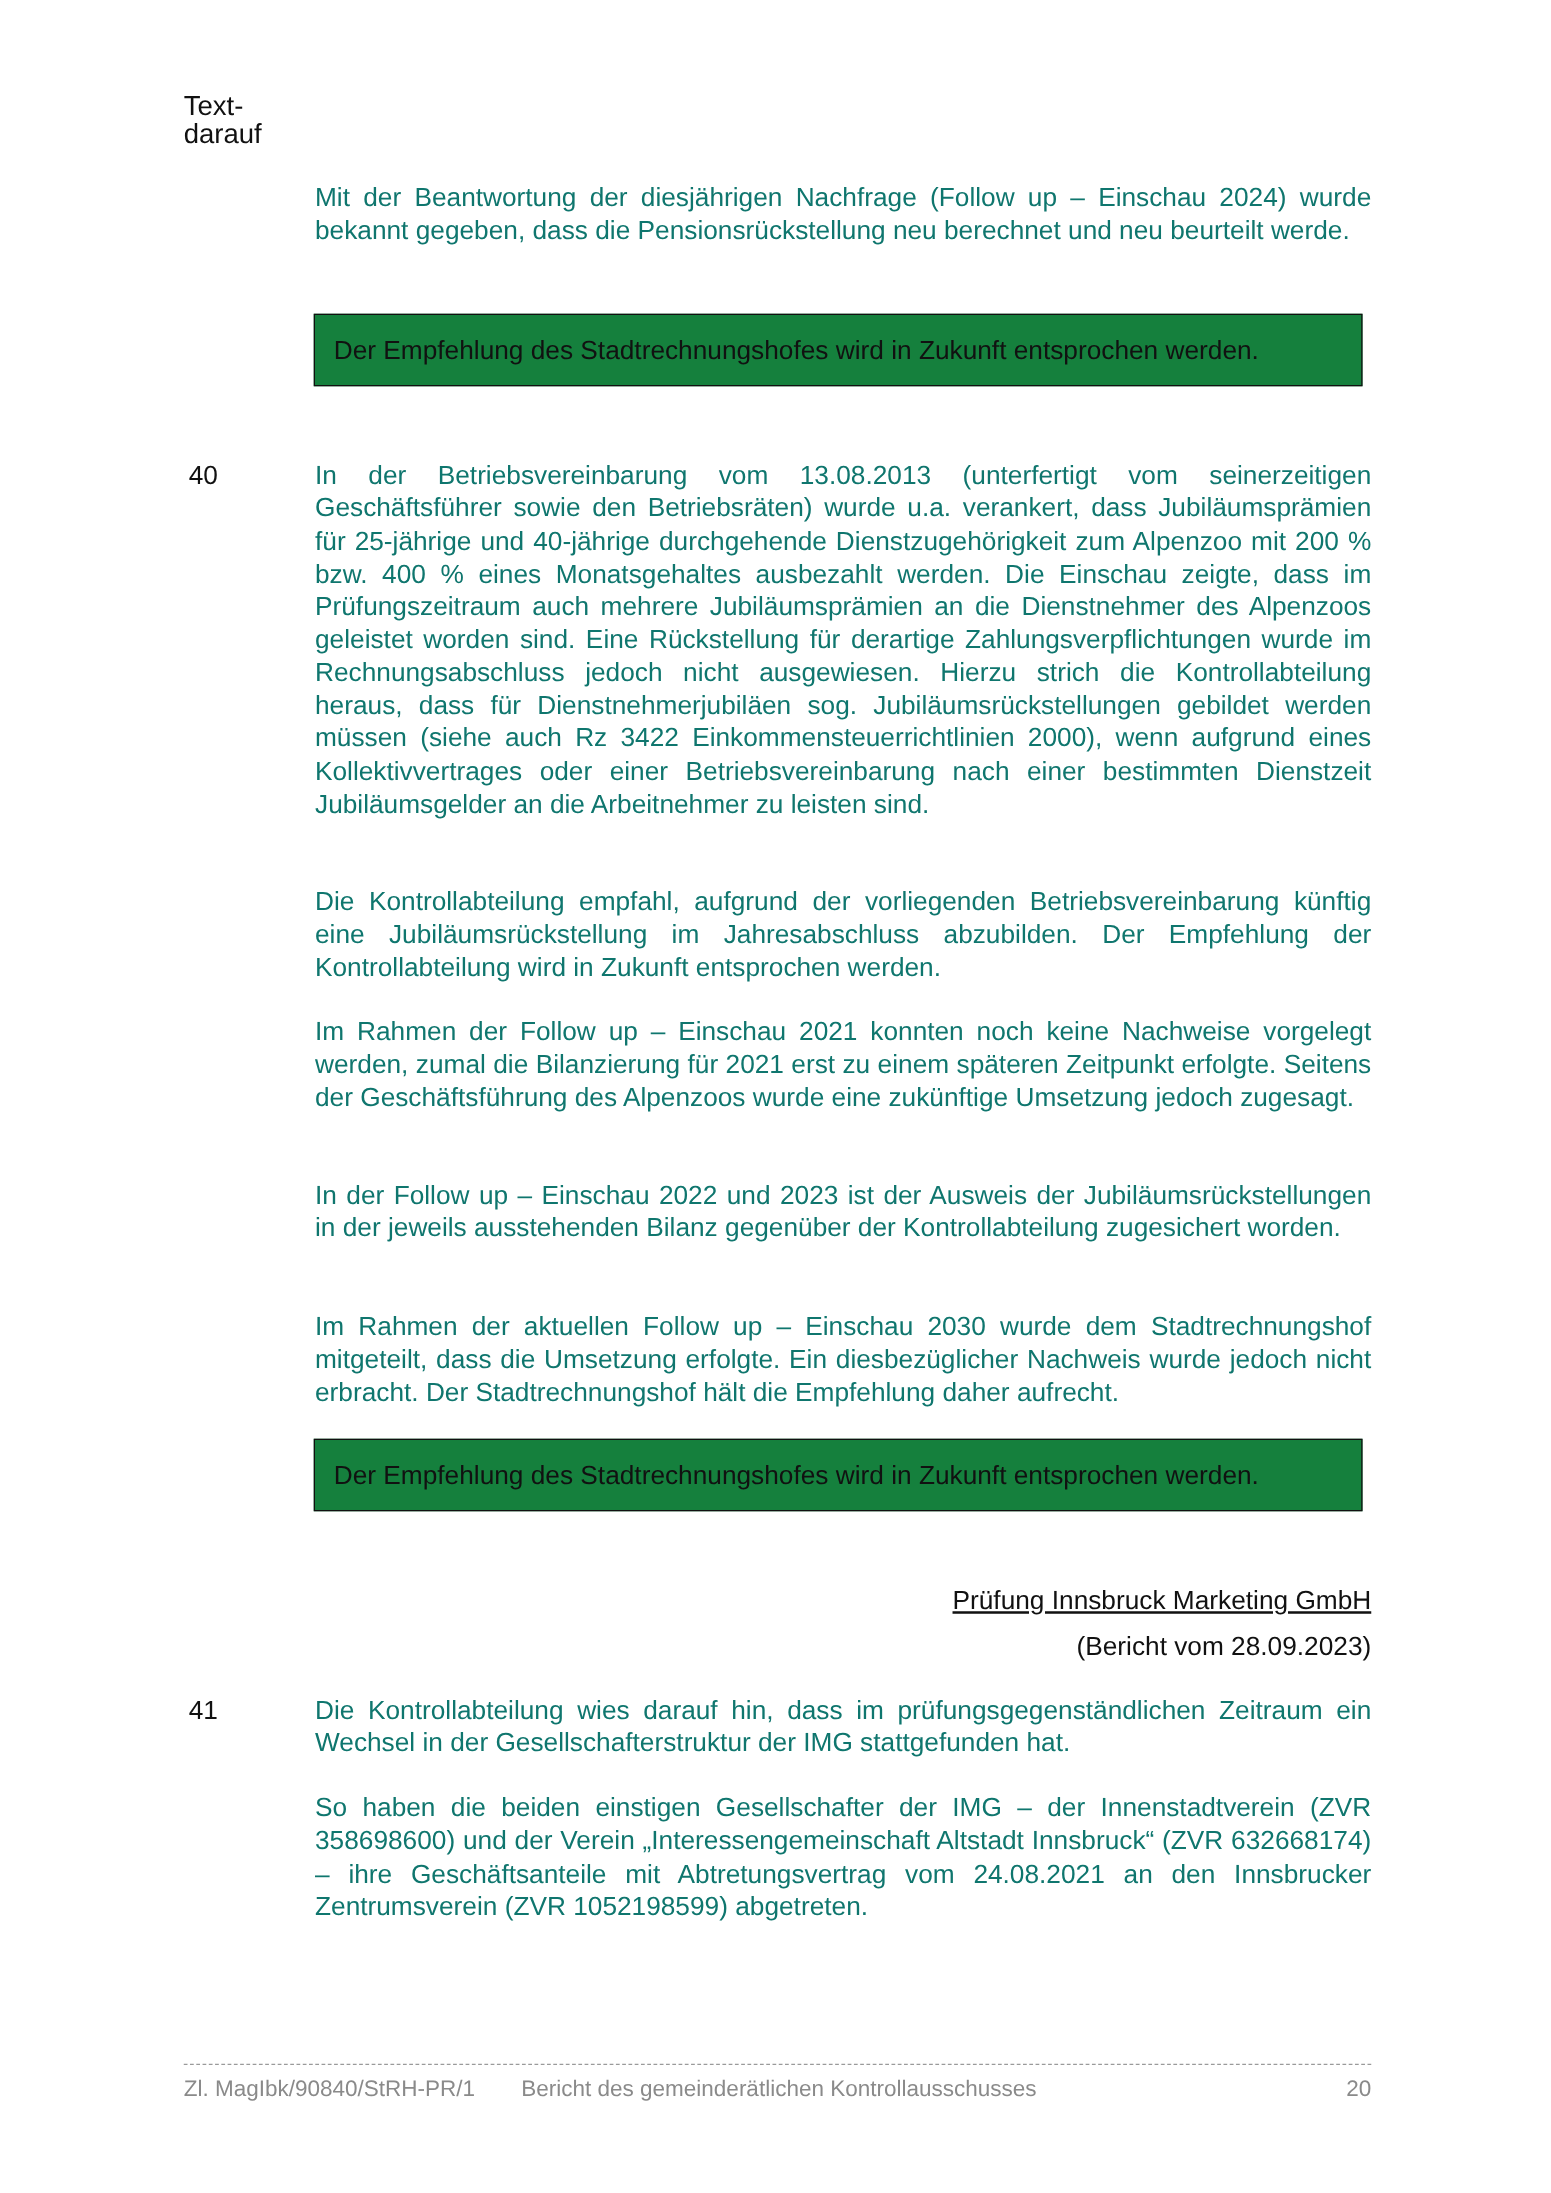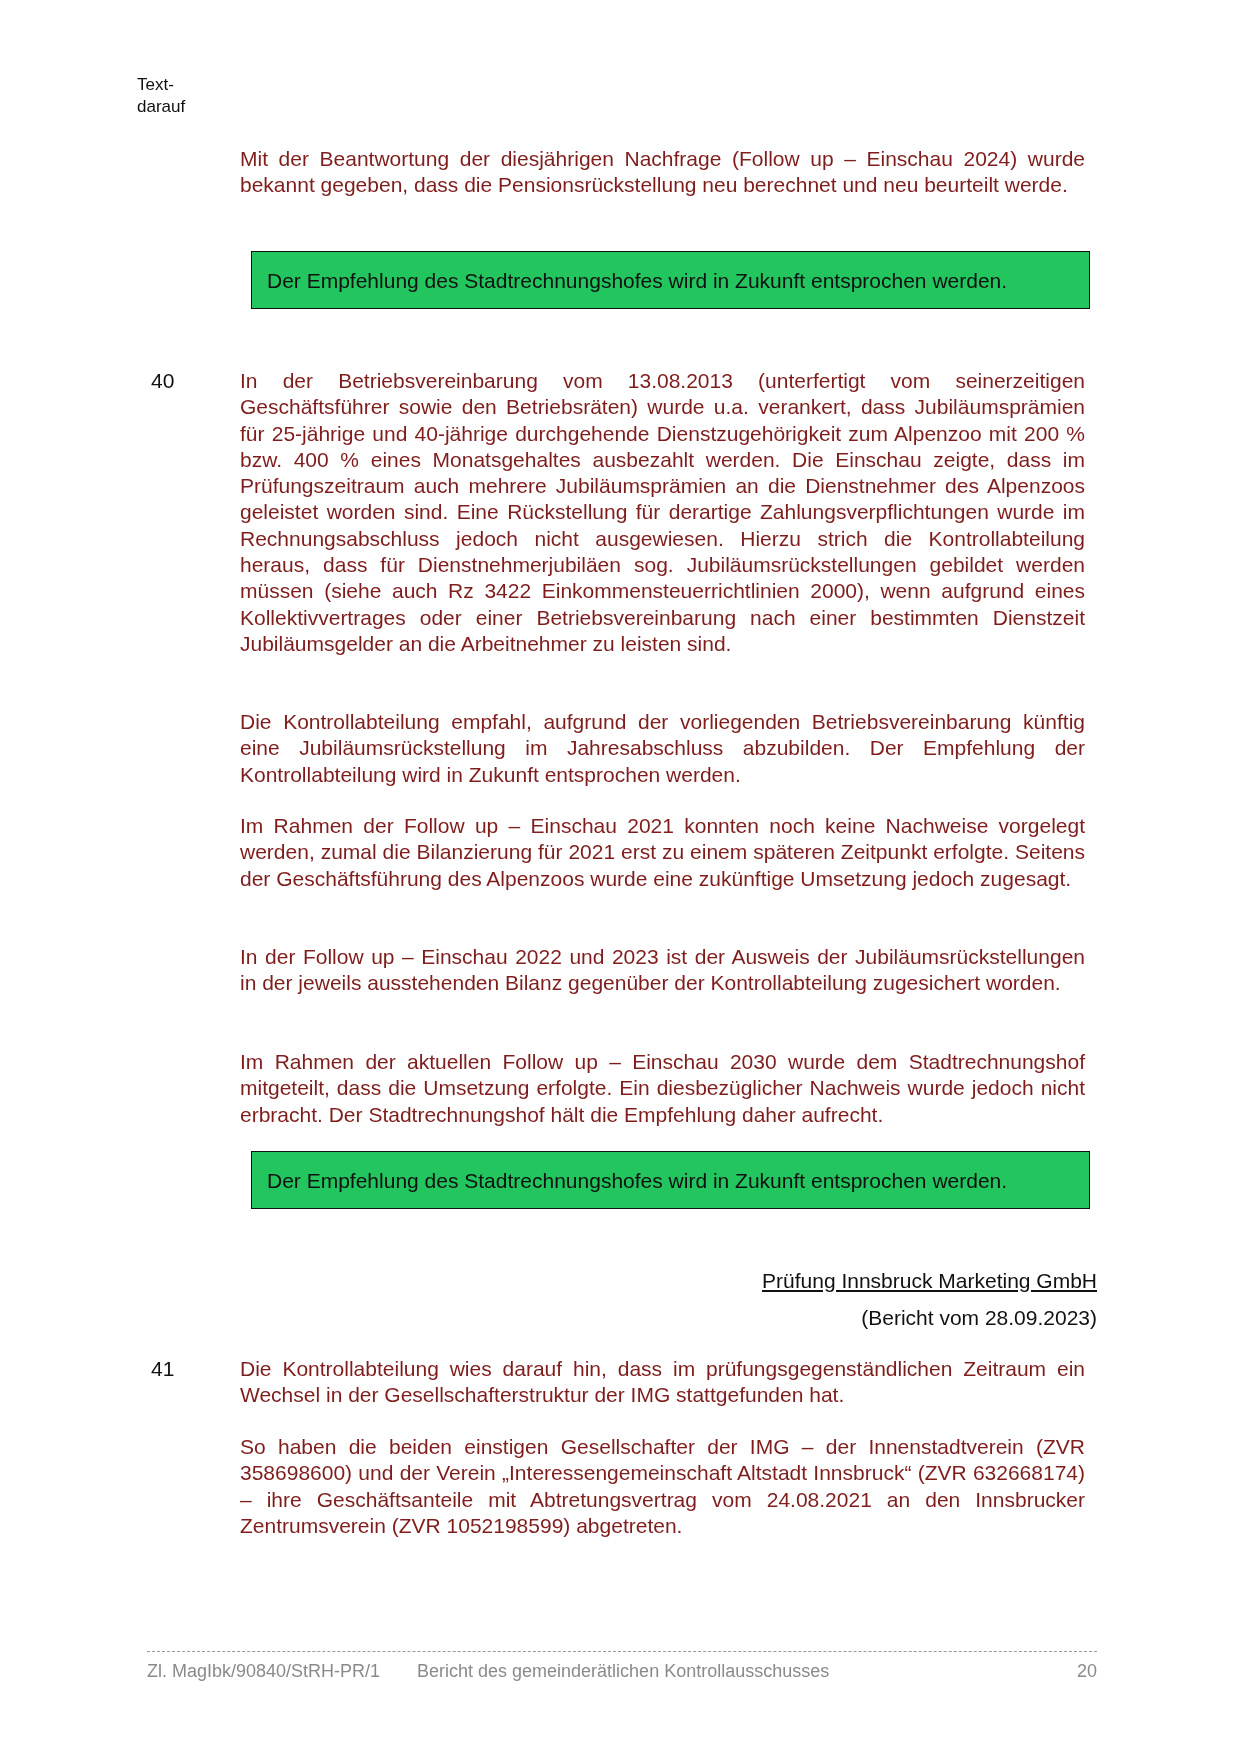--- a/index.html
+++ b/index.html
@@ -1,22 +1,22 @@
 <!DOCTYPE html>
 <html><head>
   <meta charset="utf-8">
   <style>
     html, body { margin: 0; padding: 0; background: #ffffff; }
     body { width: 1241px; height: 1754px; position: relative; overflow: hidden;
       font-family: "Liberation Sans", sans-serif; color: #111111; }
-    .margin-label { position: absolute; left: 137px; top: 74px; font-size: 17px; line-height: 22px; color: #111; }
-    .body-text { position: absolute; left: 240px; width: 845px; font-size: 21px; line-height: 26.3px;
-      text-align: justify; color: #7f1d1d; }
+    .margin-label { position: absolute; left: 147px; top: 74px; font-size: 22px; line-height: 22px; color: #111; }
+    .body-text { position: absolute; left: 252px; width: 845px; font-size: 21px; line-height: 26.3px;
+      text-align: justify; color: #0f766e; }
     .tz-num { position: absolute; left: 151px; font-size: 21px; line-height: 26px; color: #111; }
-    .rec-box { position: absolute; left: 251px; width: 839px; height: 58px; background: #22c55e;
+    .rec-box { position: absolute; left: 251px; width: 839px; height: 58px; background: #15803d;
       border: 1.5px solid #111; box-sizing: border-box; font-size: 21px; line-height: 58px;
       padding-left: 15px; color: #111; }
     .right-heading { position: absolute; right: 144px; font-size: 21px; line-height: 26px; color: #111; text-align: left; }
     .right-heading.ul { text-decoration: underline; }
     .footer-line { position: absolute; left: 147px; top: 1651px; width: 950px; border-top: 1.5px dashed #9a9a9a; }
     .footer { position: absolute; top: 1660px; font-size: 18px; line-height: 22px; color: #8a8a8a; }
   </style>
 </head>
 <body>
 

